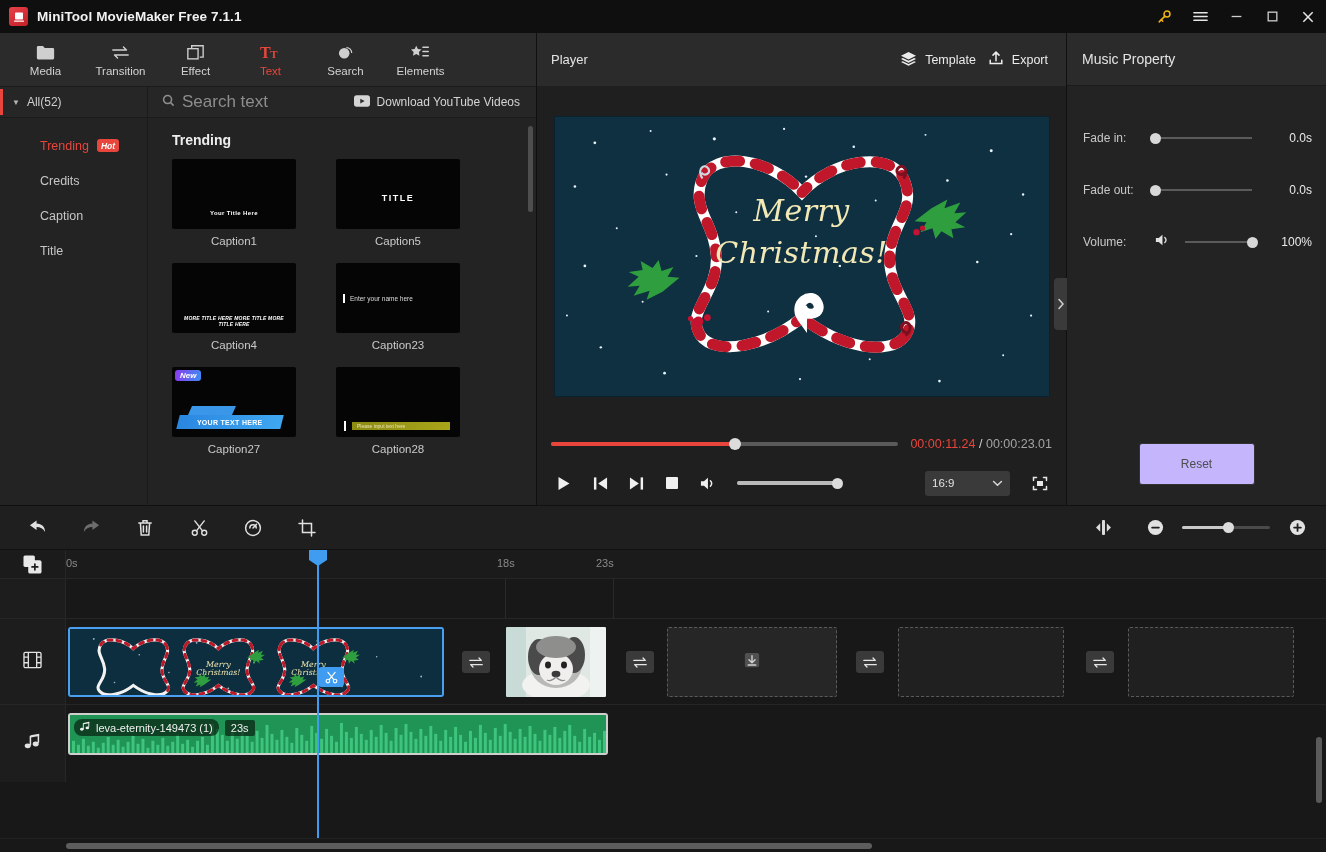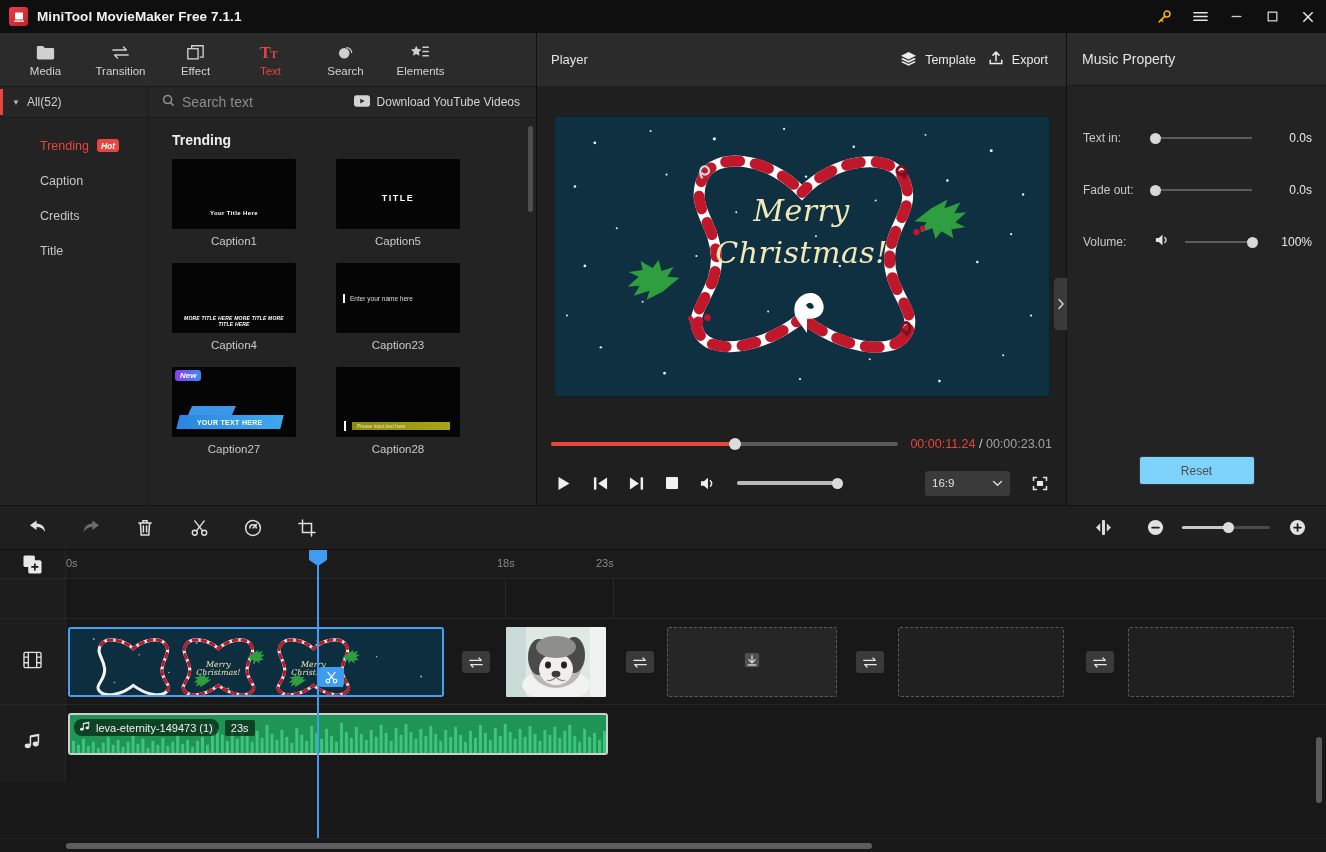--- a/index.html
+++ b/index.html
@@ -55,21 +55,21 @@
     border-top: 1px solid #1b1b1b; border-bottom: 1px solid #1b1b1b;
   }
   .catdrop {
     width: 148px; flex: 0 0 148px; height: 32px; display: flex; align-items: center; gap: 7px;
     padding-left: 12px; position: relative; cursor: pointer; border-right: 1px solid #1b1b1b;
   }
   .catdrop::before { content:""; position:absolute; left:0; top:3px; bottom:3px; width:3px; background:#e8453c; }
   .catdrop .caret { font-size: 8px; color: #b5b5b5; }
   .catdrop .txt { font-size: 12px; color: #cfcfcf; }
   .searchbox { display: flex; align-items: center; gap: 7px; padding-left: 14px; flex: 1; cursor: text; }
-  .searchbox .ph { font-size: 14px; color: #8d8d8d; }
+  .searchbox .ph { font-size: 17px; color: #8d8d8d; }
   .ytbtn { display: flex; align-items: center; gap: 7px; padding-right: 16px; cursor: pointer; font-size: 12px; color: #d4d4d4; }
 
   .panelbody { display: flex; flex: 1; min-height: 0; }
   .catlist { width: 148px; flex: 0 0 148px; background: #232323; padding-top: 10px; border-right: 1px solid #1b1b1b; }
   .catitem {
     height: 35px; display: flex; align-items: center; padding-left: 40px; gap: 8px;
     font-size: 12.5px; color: #c6c6c6; cursor: pointer;
   }
   .catitem.active { color: #e8453c; }
   .hotbadge {
@@ -162,21 +162,21 @@
   .rp-body { flex: 1; padding-top: 34px; position: relative; }
   .prop-row { display: flex; align-items: center; height: 36px; padding: 0 14px 0 16px; margin-bottom: 16px;}
   .prop-lbl { width: 72px; flex: 0 0 72px; font-size: 12px; color: #c8c8c8; }
   .prop-slider { position: relative; flex: 1; height: 2px; background: #5b5b5b; margin-right: 12px;}
   .prop-slider .pknob { position: absolute; top: 50%; width: 11px; height: 11px; margin-top: -5.5px; margin-left:-5.5px;
       background: #d8d8d8; border-radius: 50%; }
   .prop-val { width: 48px; flex: 0 0 48px; text-align: right; font-size: 12px; color: #eaeaea; }
   .volrow .prop-slider { margin-left: 14px; }
   .reset-btn {
     position: absolute; left: 50%; transform: translateX(-50%); bottom: 20px;
-    width: 116px; height: 29px; background: #7dd3fc; border: 1px solid #323232; border-radius: 3px;
+    width: 116px; height: 42px; background: #c4b5fd; border: 1px solid #323232; border-radius: 3px;
     display: flex; align-items: center; justify-content: center; font-size: 12px; color: #4e4e4e; cursor: default;
   }
 
   
   .tl-toolbar { height: 45px; flex: 0 0 45px; background: #1f1f1f; display: flex; align-items: center;
                 padding: 0 14px 0 22px; border-top: 1px solid #111; border-bottom: 1px solid #121212; }
   .tl-tool { width: 30px; height: 30px; display: flex; align-items: center; justify-content: center; cursor: pointer;
              border-radius: 3px; margin-right: 24px; }
   .tl-right { margin-left: auto; display: flex; align-items: center; gap: 12px; }
   .zoomslider { position: relative; width: 88px; height: 3px; background: #4a4a4a; border-radius: 2px; cursor: pointer;}
@@ -371,24 +371,24 @@
         </div>
       </div>
 
       <div class="panelbody">
         <div class="catlist">
           <div class="catitem active">
             <span>Trending</span>
             <span class="hotbadge">Hot</span>
           </div>
           <div class="catitem">
-            <span>Caption</span>
+            <span>Credits</span>
           </div>
           <div class="catitem">
-            <span>Credits</span>
+            <span>Caption</span>
           </div>
           <div class="catitem">
             <span>Title</span>
           </div>
         </div>
 
         <div class="gridwrap">
           <div class="grid-scroll">
             <div class="grid-title">Trending</div>
             <div class="tgrid">
@@ -622,21 +622,21 @@
             <path d="M2 1.5L6 6l-4 4.5"></path>
           </svg>
       </div>
     </div>
 
     <div class="rightpanel">
       <div class="rp-head">Music Property</div>
       <div class="rp-body">
 
         <div class="prop-row">
-          <div class="prop-lbl">Text in:</div>
+          <div class="prop-lbl">Fade in:</div>
           <div class="prop-slider">
             <div class="pknob" style="left:0%"></div>
           </div>
           <div class="prop-val">0.0s</div>
         </div>
 
         <div class="prop-row">
           <div class="prop-lbl">Fade out:</div>
           <div class="prop-slider">
             <div class="pknob" style="left:0%"></div>

